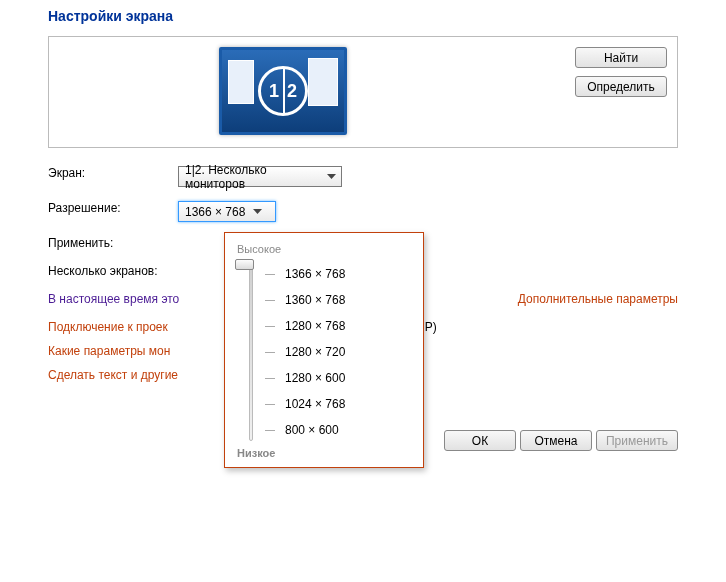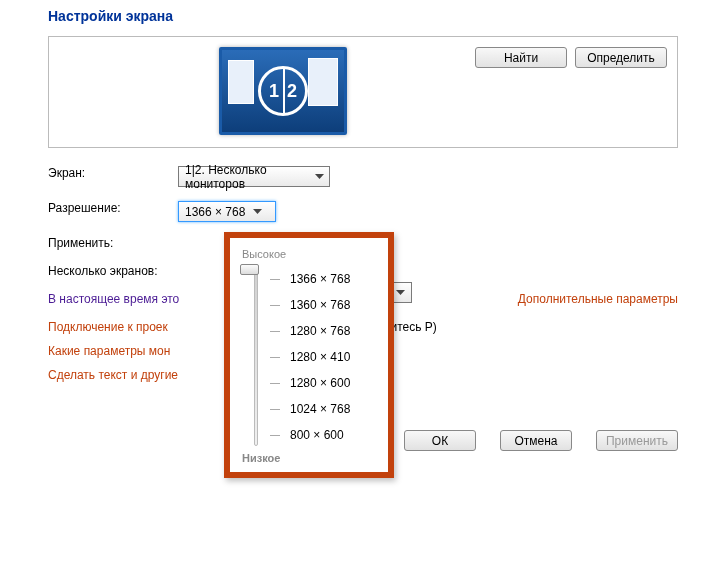--- a/index.html
+++ b/index.html
@@ -80,21 +80,21 @@
   top: 0;
   width: 2px;
   height: 100%;
   background: #fff;
 }
 .btn-col {
   position: absolute;
   right: 10px;
   top: 10px;
   display: flex;
-  flex-direction: row;
+  flex-direction: column;
   gap: 8px;
 }
 .win-btn {
   min-width: 92px;
   height: 21px;
   border: 1px solid #888;
   border-radius: 3px;
   background: linear-gradient(#f8f8f8, #e2e2e2);
   font-size: 12px;
   cursor: pointer;
@@ -134,30 +134,30 @@
 }
 .hint { color: #4c1d95; }
 .bottom-links { margin-top: 6px; }
 .bottom-links div { margin-bottom: 10px; }
 .adv-link { float: right; }
 .button-bar {
   position: absolute;
   right: 48px;
   top: 430px;
   display: flex;
-  gap: 24px;
+  gap: 4px;
 }
 
 .res-popup {
   position: absolute;
   left: 224px;
   top: 232px;
-  width: 170px;
+  width: 200px;
   background: #fff;
-  border: 6px solid #c2410c;
+  border: 1px solid #c2410c;
   box-shadow: 2px 3px 6px rgba(0,0,0,.25);
   padding: 10px 12px 8px;
   z-index: 10;
 }
 .res-popup .cap { color: #888; font-size: 11px; }
 .res-popup .cap.bottom { margin-top: 4px; font-weight: bold; }
 .slider-zone {
   display: flex;
   margin: 6px 0 2px;
 }
@@ -235,21 +235,21 @@
       </div>
     </div>
     <div class="btn-col">
       <button class="win-btn">Найти</button>
       <button class="win-btn">Определить</button>
     </div>
   </div>
 
   <div class="form-row">
     <span class="form-label">Экран:</span>
-    <div class="combo" style="width:152px">
+    <div class="combo" style="width:164px">
       <span>1|2. Несколько мониторов</span>
       <span class="combo-arrow">
         <svg width="9" height="6" viewBox="0 0 9 6">
             <path d="M0 0 L4.5 5 L9 0 Z" fill="#444"></path>
           </svg>
       </span>
     </div>
   </div>
 
   <div class="form-row">
@@ -299,21 +299,21 @@
   <div class="cap">Высокое</div>
   <div class="slider-zone">
     <div class="slider-track-wrap">
       <div class="slider-track"></div>
       <div class="slider-thumb"></div>
     </div>
     <div class="ticks">
       <div class="tick">1366 × 768</div>
       <div class="tick">1360 × 768</div>
       <div class="tick">1280 × 768</div>
-      <div class="tick">1280 × 410</div>
+      <div class="tick">1280 × 720</div>
       <div class="tick">1280 × 600</div>
       <div class="tick">1024 × 768</div>
       <div class="tick">800 × 600</div>
     </div>
   </div>
   <div class="cap bottom">Низкое</div>
 </div>
 
 <div class="button-bar">
   <button class="win-btn" style="min-width:72px">ОК</button>

